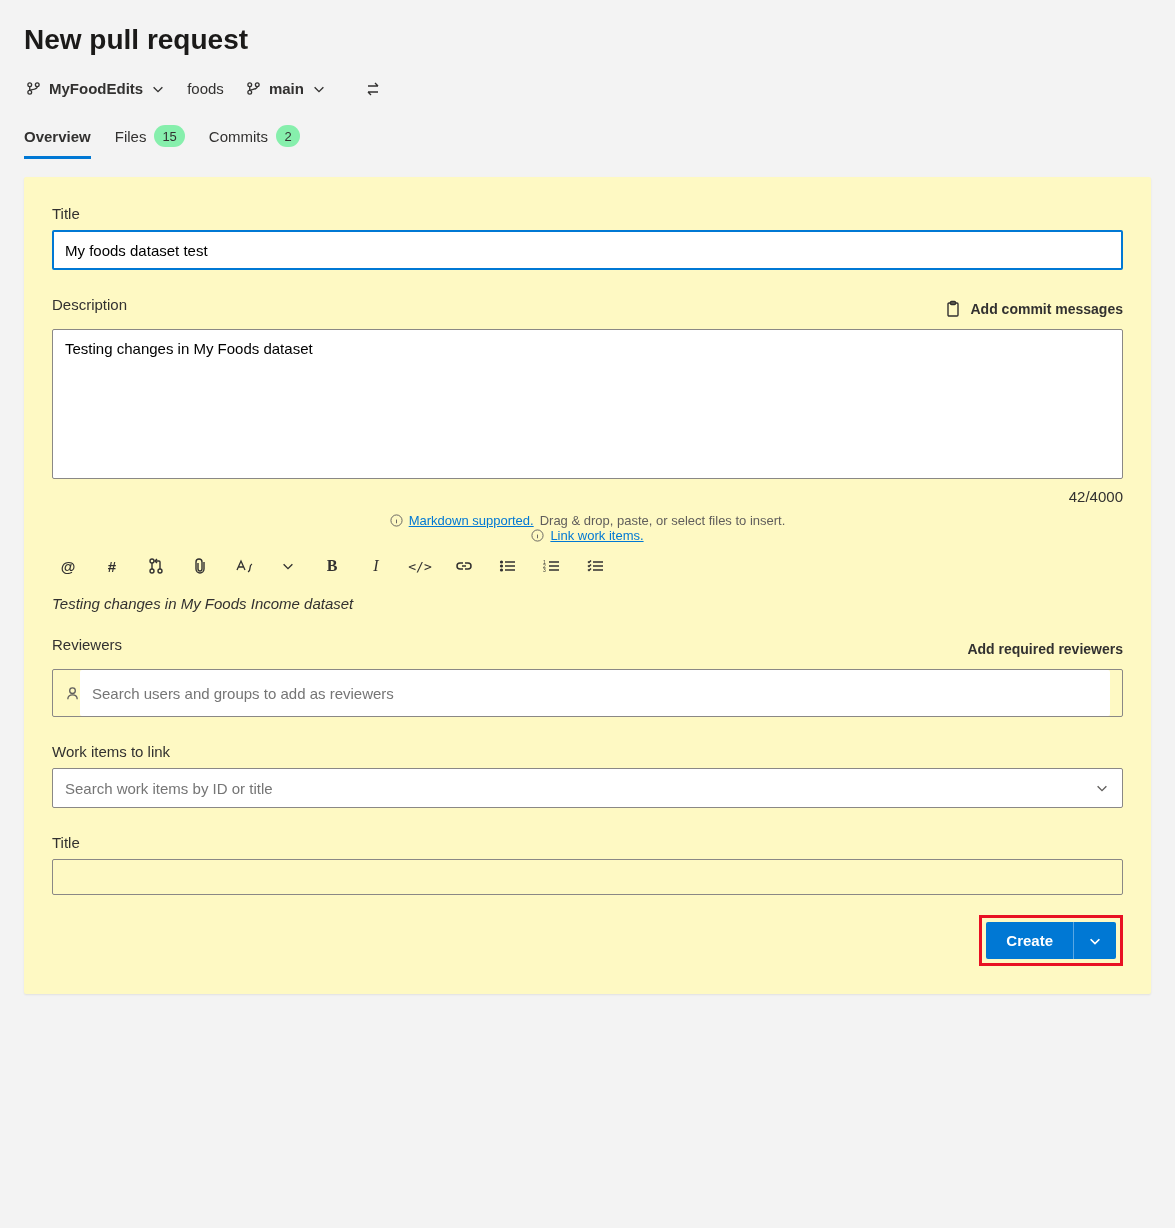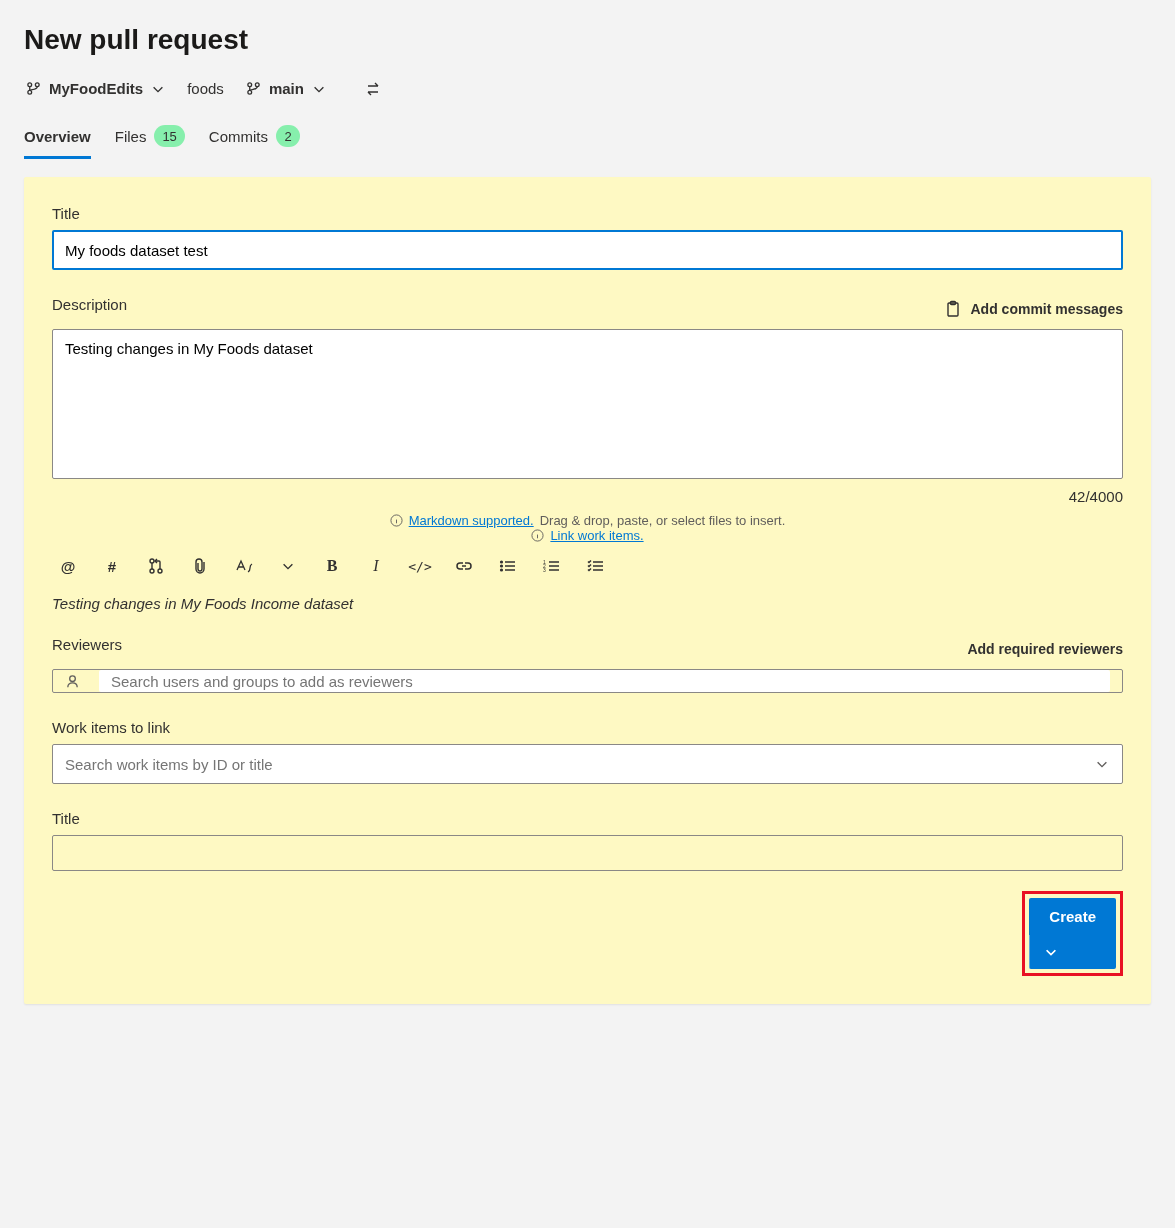--- a/index.html
+++ b/index.html
@@ -135,39 +135,39 @@
   .tb-strong { font-weight: 700; font-size: 16px; font-family: Georgia, serif; }
   .tb-italic { font-style: italic; font-size: 16px; font-family: Georgia, serif; }
   .tb-code { font-family: monospace; font-size: 13px; }
   .tb-at, .tb-hash { font-weight:600; font-size:15px; }
   .preview-line { font-size: 15px; margin: 6px 0 24px 0; font-style: italic; }
 
   .dropdown-input { position: relative; }
   .dropdown-input .chev { position:absolute; right:14px; top:50%; transform:translateY(-50%); pointer-events:none; }
 
   .reviewers-input { 
-    display:flex; align-items:center; gap:19px; 
-    border:1px solid #8a8886; border-radius:2px; height:24px; padding:0 12px;
+    display:flex; align-items:center; gap:0; 
+    border:1px solid #8a8886; border-radius:2px; height:48px; padding:0 12px;
   }
   .reviewers-input input { border:none; height:100%; flex:1; font-size:15px; outline:none; }
 
   .tags-input {
     width:100%; height:36px; border:1px solid #8a8886; border-radius:2px;
   }
 
   .footer-row { display:flex; justify-content:flex-end; margin-top:20px; }
   .create-wrap {
     border:3px solid #e81123;
     padding:4px;
     display:inline-flex;
   }
   .create-btn {
     display:inline-flex; align-items:stretch;
     background:#0078d4; color:#fff; font-weight:600;
-    font-size:15px; border-radius:2px; overflow:hidden;flex-direction:column;
+    font-size:15px; border-radius:2px; overflow:hidden;
   }
   .create-btn .main { padding:10px 20px; cursor:pointer; }
   .create-btn .drop {
     padding:10px 14px; cursor:pointer;
     border-left:1px solid rgba(255,255,255,0.35);
     display:flex; align-items:center;
   }
 
   .spacer { height: 26px; }
 </style>

